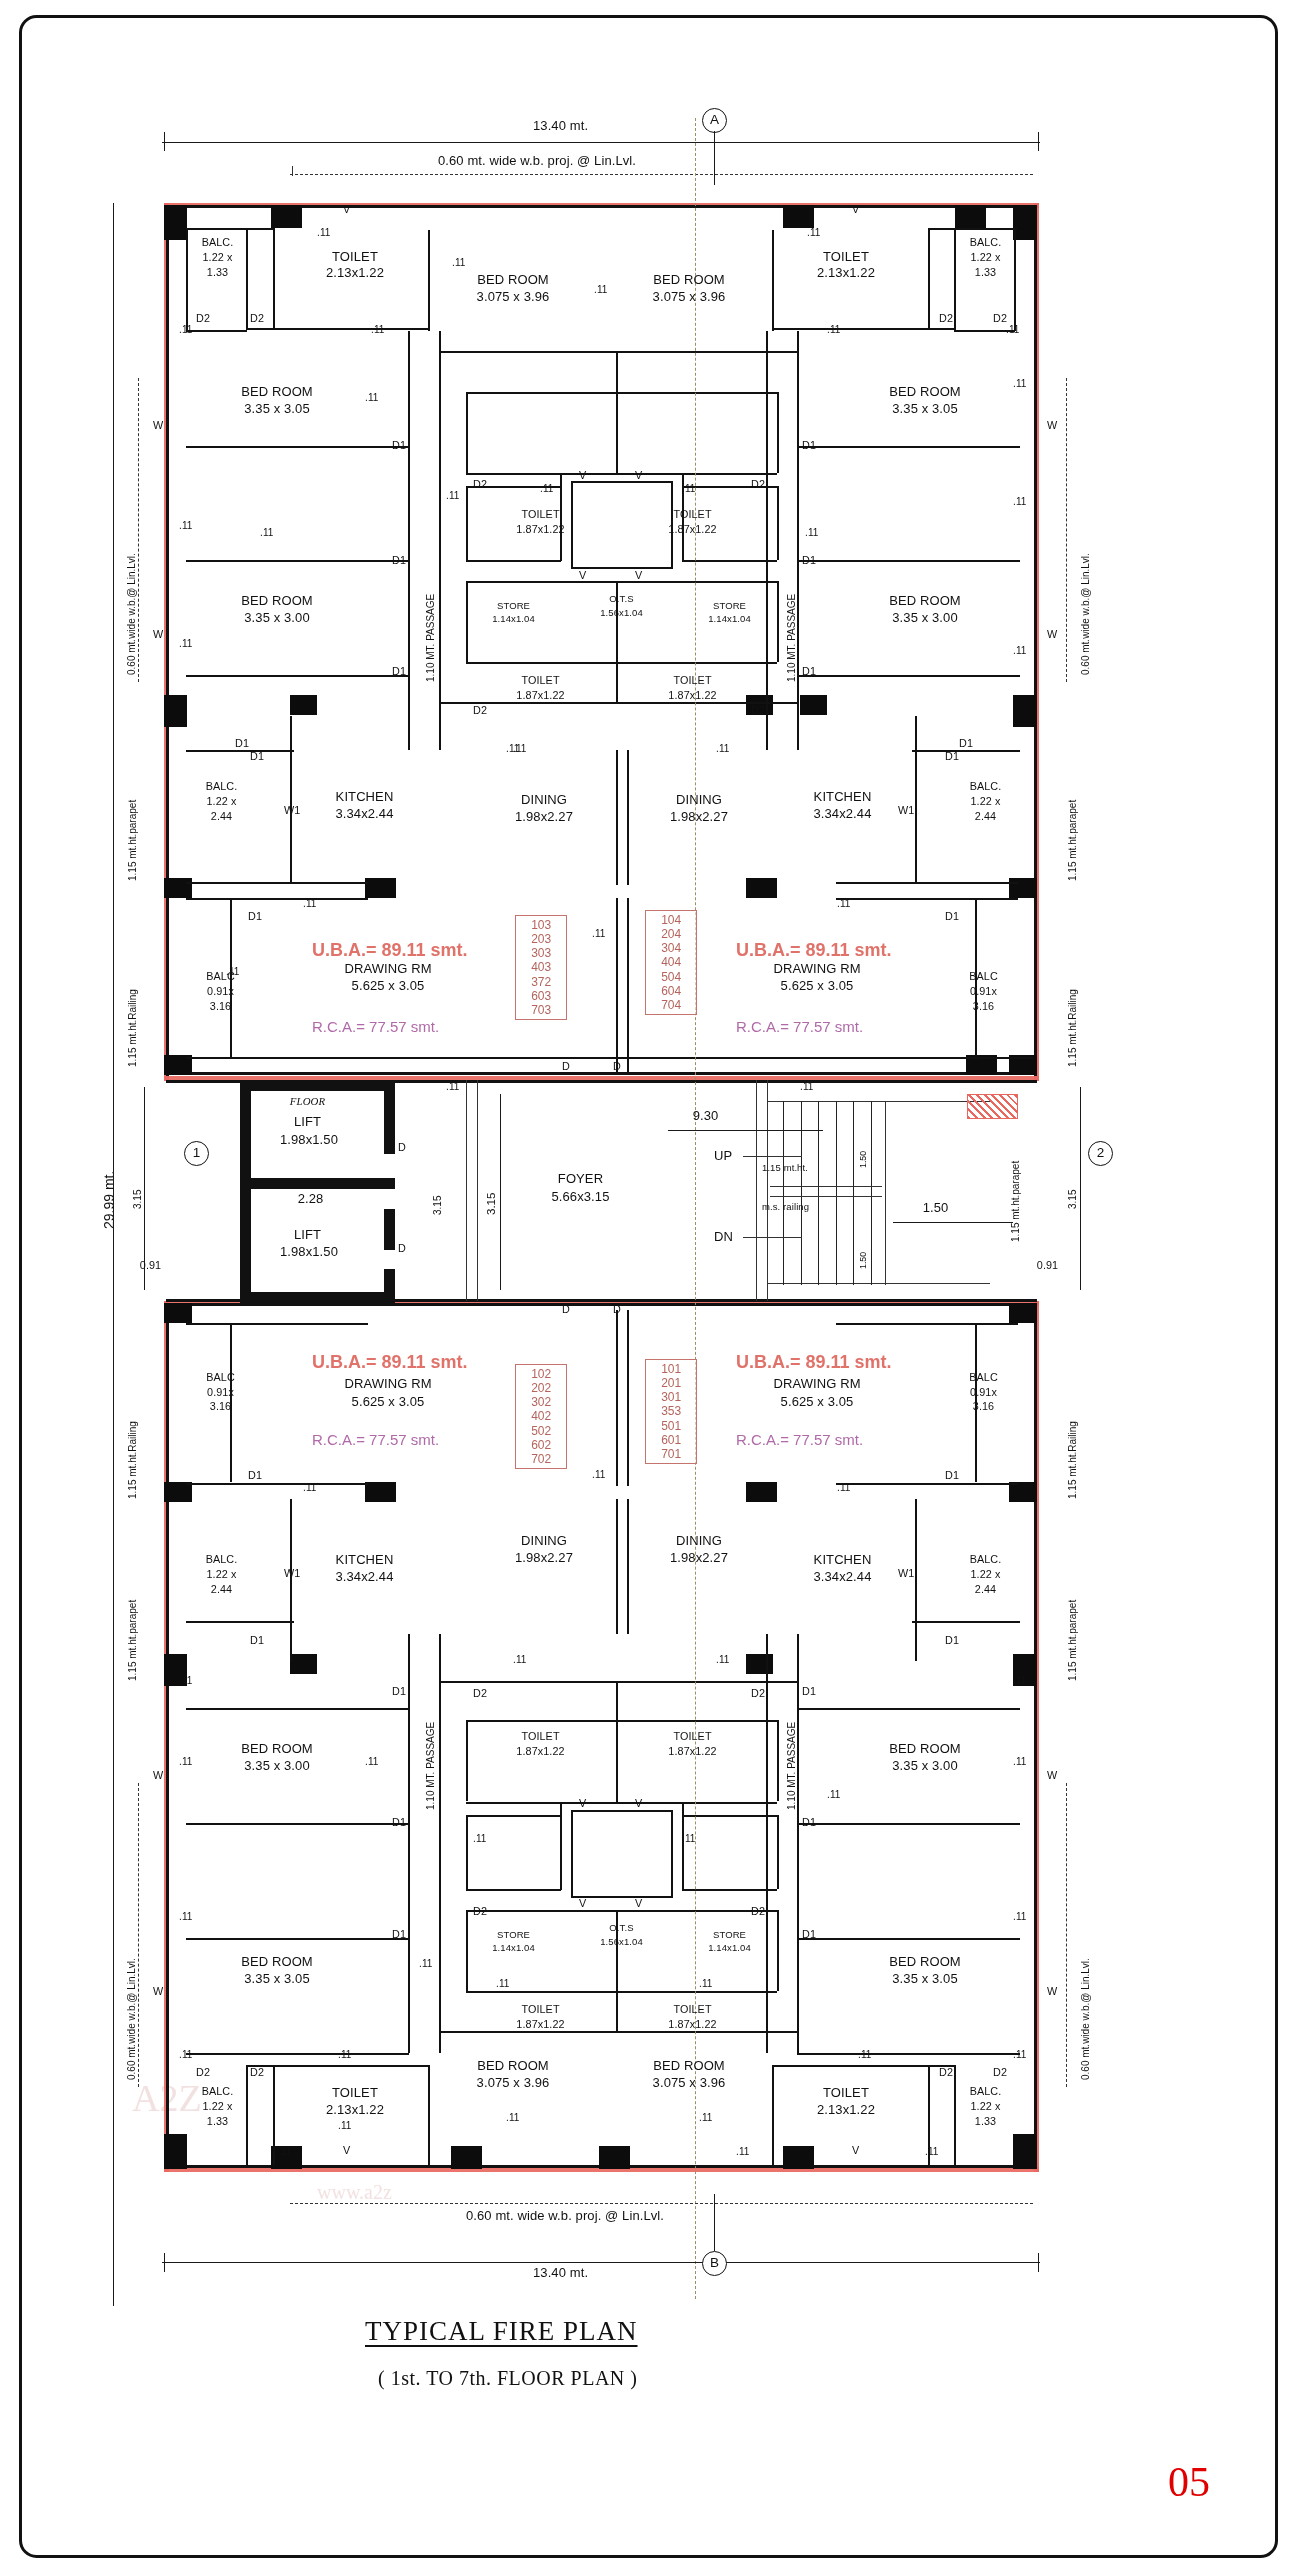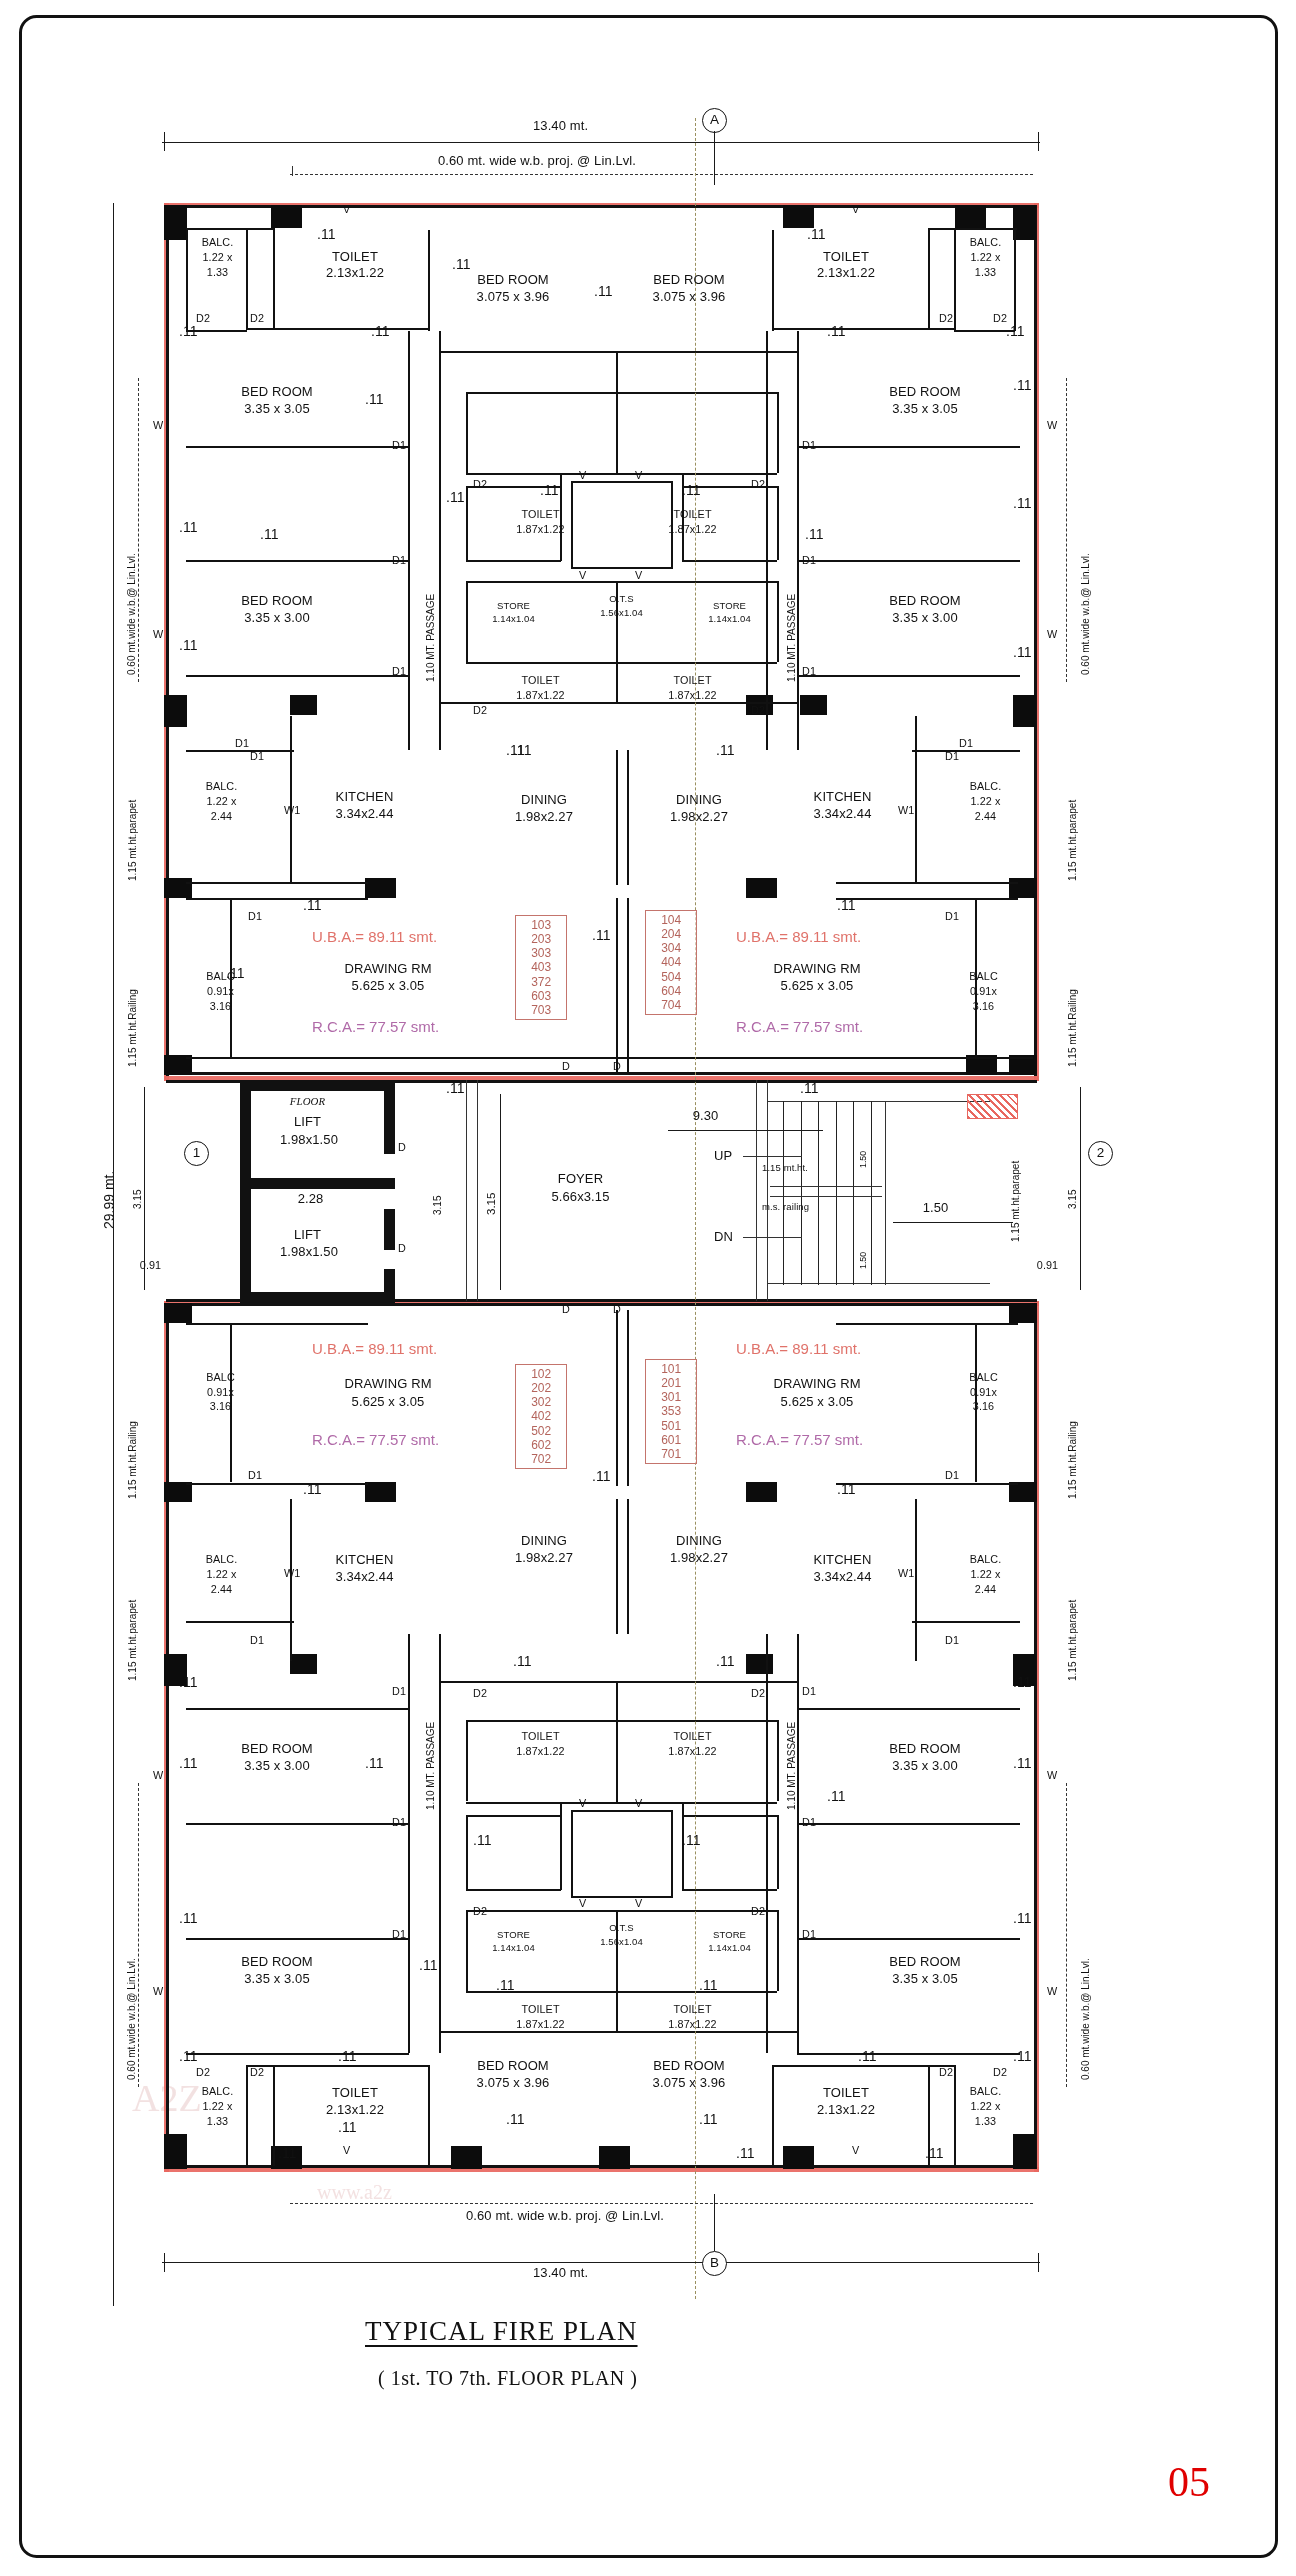--- a/index.html
+++ b/index.html
@@ -22,27 +22,27 @@
   .dim-v{position:absolute;width:0.7px;background:#1a1a1a;}
   .dash-h{position:absolute;height:0;border-top:1.4px dashed #333;}
   .dash-v{position:absolute;width:0;border-left:1.4px dashed #333;}
   .cl-v{position:absolute;width:0;border-left:1.4px dashed #9a9060;}
   .thin-h{position:absolute;height:0.7px;background:#333;}
   .thin-v{position:absolute;width:0.7px;background:#333;}
 
   .lbl{position:absolute;color:#111;font-size:13px;line-height:1.12;text-align:center;white-space:nowrap;letter-spacing:0.1px;}
   .lbl.sm{font-size:10.8px;}
   .lbl.xs{font-size:9.5px;}
-  .lbl.tiny{font-size:14px;}
+  .lbl.tiny{font-size:10px;}
   .lbl.b{font-weight:400;}
   .vlbl{position:absolute;color:#111;font-size:11.5px;white-space:nowrap;transform-origin:0 0;}
   .vlbl.sm{font-size:10px;}
   .vlbl.xs{font-size:8.8px;}
 
-  .uba{position:absolute;color:#e0726a;font-size:15px;white-space:nowrap;font-weight:400;}
+  .uba{position:absolute;color:#e0726a;font-size:18px;white-space:nowrap;font-weight:700;margin-top:12px;}
   .rca{position:absolute;color:#b06aa8;font-size:15px;white-space:nowrap;font-weight:500;}
   .numbox{position:absolute;border:1.4px solid #c4746c;color:#b4645c;font-size:12px;line-height:1.18;text-align:center;padding:2px 2.7px;background:rgba(255,255,255,.55);}
   .circ{position:absolute;width:23px;height:23px;border:1.4px solid #111;border-radius:50%;font-size:13.5px;text-align:center;line-height:21.6px;color:#111;background:#fff;}
 
   .hatch{position:absolute;background:repeating-linear-gradient(45deg,#e8675f 0 2px,transparent 2px 5.4px);border:1.4px solid #e8675f;}
 
   .title-main{position:absolute;font-family:"Liberation Serif",serif;font-size:27px;letter-spacing:1px;color:#111;text-decoration:underline;text-underline-offset:4.7px;}
   .title-sub{position:absolute;font-family:"Liberation Serif",serif;font-size:20px;letter-spacing:0.5px;color:#111;}
   .pageno{position:absolute;font-family:"Liberation Serif",serif;font-size:42px;color:#e00000;}
 

